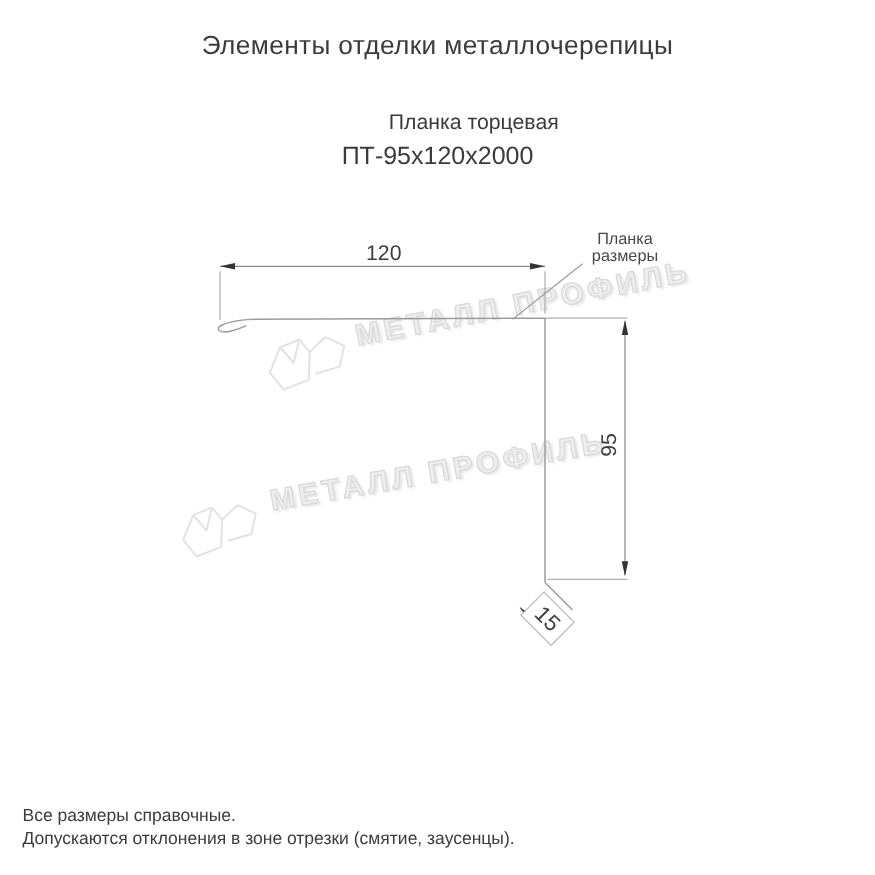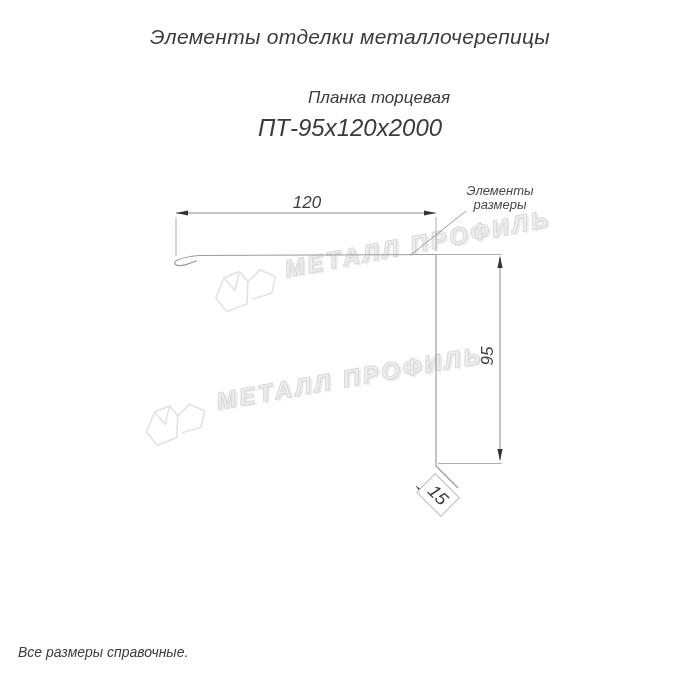--- a/index.html
+++ b/index.html
@@ -1,30 +1,30 @@
 <!DOCTYPE html>
 <html><head>
 <meta charset="utf-8">
 <style>
   html,body{margin:0;padding:0;background:#fff;}
   .page{
     position:relative;width:700px;height:700px;background:#fff;
-    font-family:"Liberation Sans",sans-serif;color:#3d3d3d;overflow:hidden;font-style:italic;
+    font-family:"Liberation Sans",sans-serif;color:#3d3d3d;overflow:hidden;
   }
   .title{
     position:absolute;top:25px;left:0;width:700px;text-align:center;
     font-size:21px;color:#3b3b3b;letter-spacing:.3px;
   }
   .subtitle{
     position:absolute;top:88px;left:0;width:700px;text-align:center;
     font-size:17px;color:#3b3b3b;padding-left:29px;
   }
   .code{
     position:absolute;top:114px;left:0;width:700px;text-align:center;
-    font-size:24px;color:#3b3b3b;
+    font-size:20px;color:#3b3b3b;
   }
   .wm-text{
     position:absolute;white-space:nowrap;font-weight:bold;letter-spacing:3px;
     font-size:24px;color:#eeeeee;
     -webkit-text-stroke:1px #d9d9d9;
     text-shadow:2px 2px 2px #e7e7e7;
     transform-origin:0 0;
   }
   .wm-text.upper{left:282px;top:256px;transform:rotate(-11deg);}
   .wm-text.lower{left:214px;top:388px;transform:rotate(-10deg);}
@@ -107,21 +107,22 @@
       <polygon points="416,486 422.2,495.4 425.4,492.2" fill="#333"></polygon>
       <polygon points="444,514 434.6,507.8 437.8,504.6" fill="#333"></polygon>
       <g transform="rotate(45 438 495)">
         <rect x="421" y="482" width="34" height="26" fill="#ffffff" stroke="#bdbdbd" stroke-width="1"></rect>
         <text class="dim-text" x="438" y="501" text-anchor="middle" style="font-size:18px">15</text>
       </g>
     </g>
   </svg>
 
   <div class="face-label">
-    <div>Элементы</div>
+    <div>Планка</div>
     <div>размеры</div>
   </div>
 
   <div class="footer">
     <div>Все размеры справочные.</div>
+    <div>Допускаются отклонения в зоне отрезки (смятие, заусенцы).</div>
   </div>
 
 </div>
 
 </body></html>

